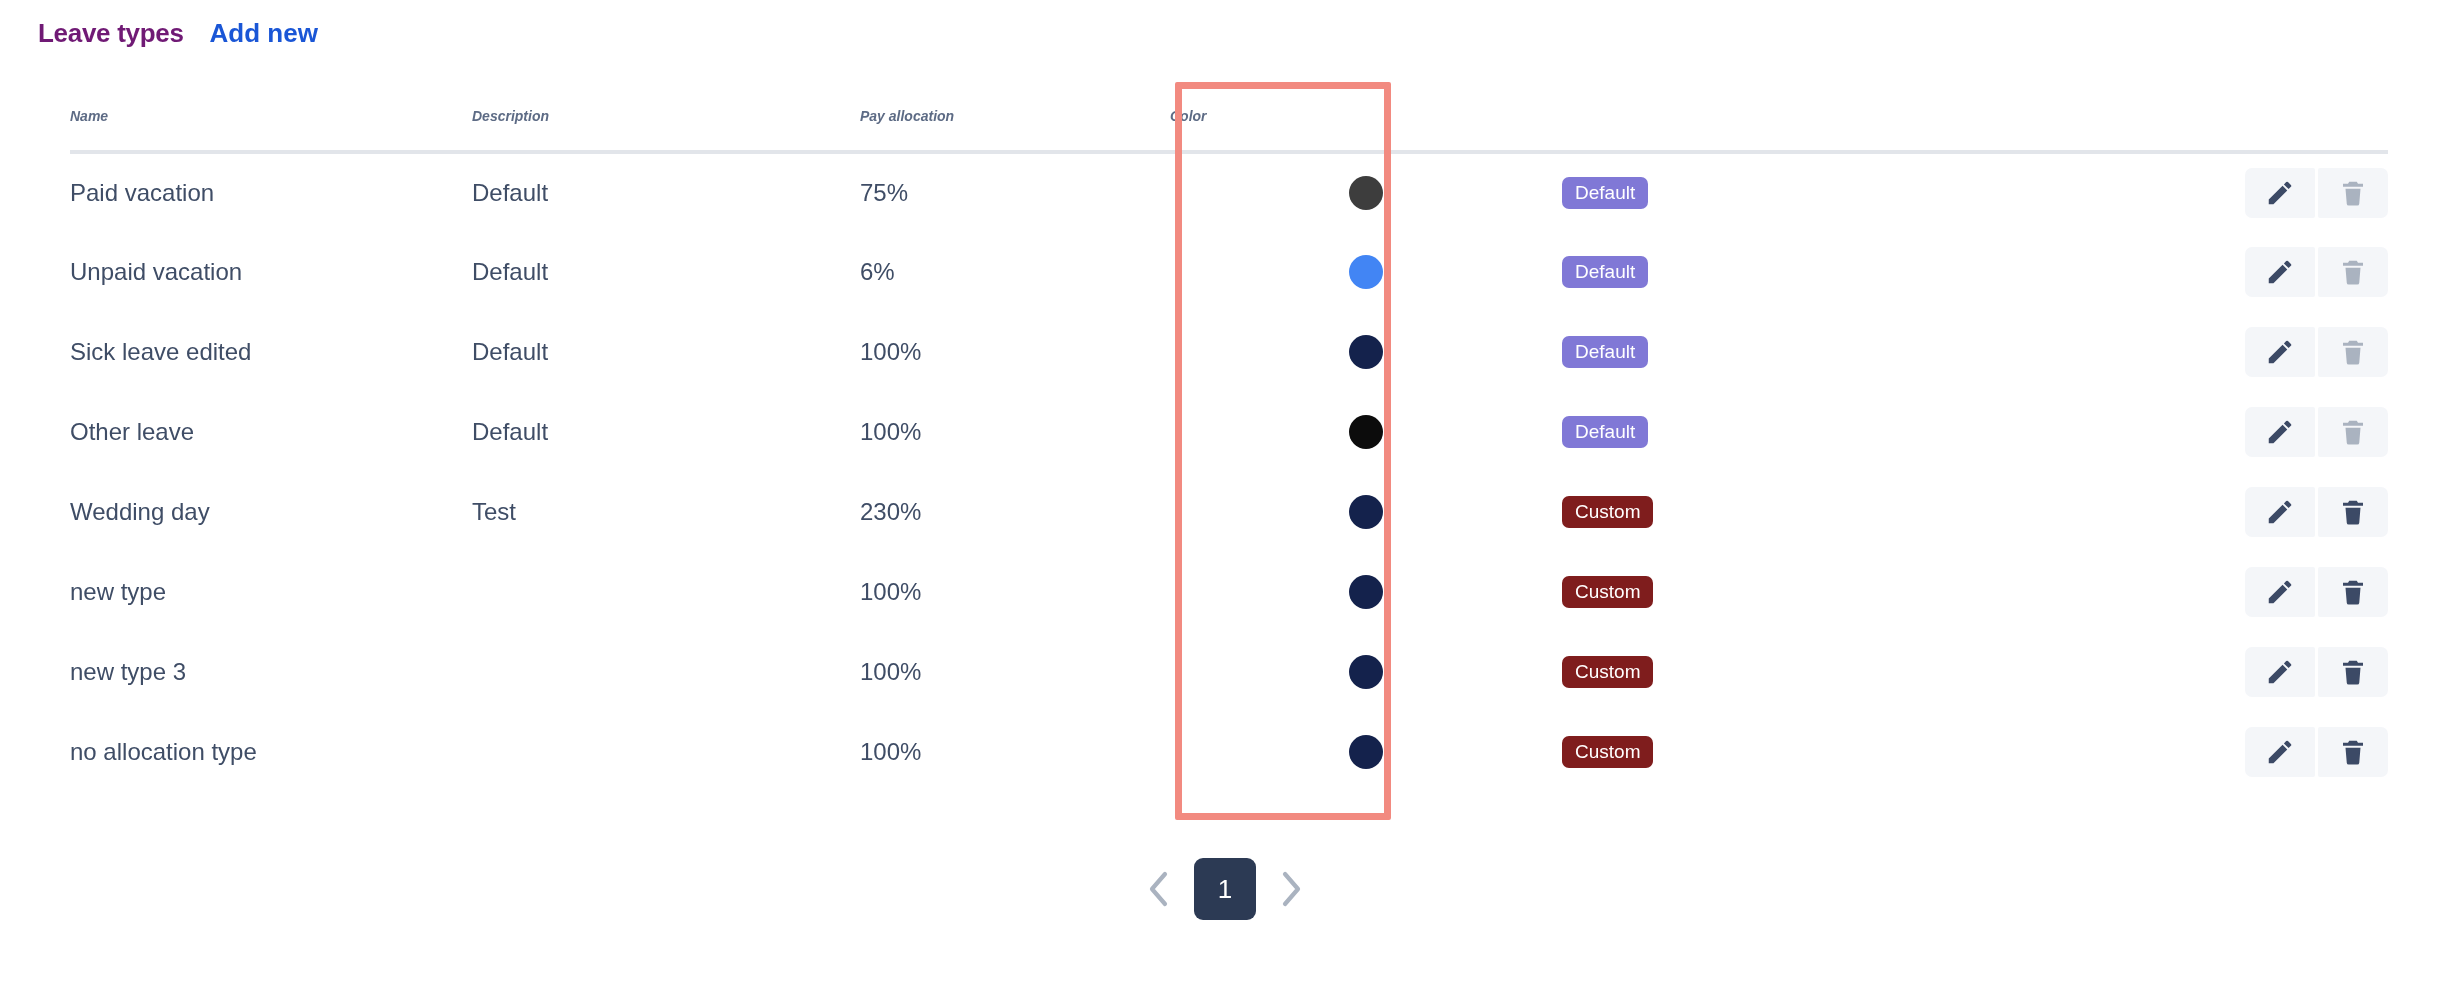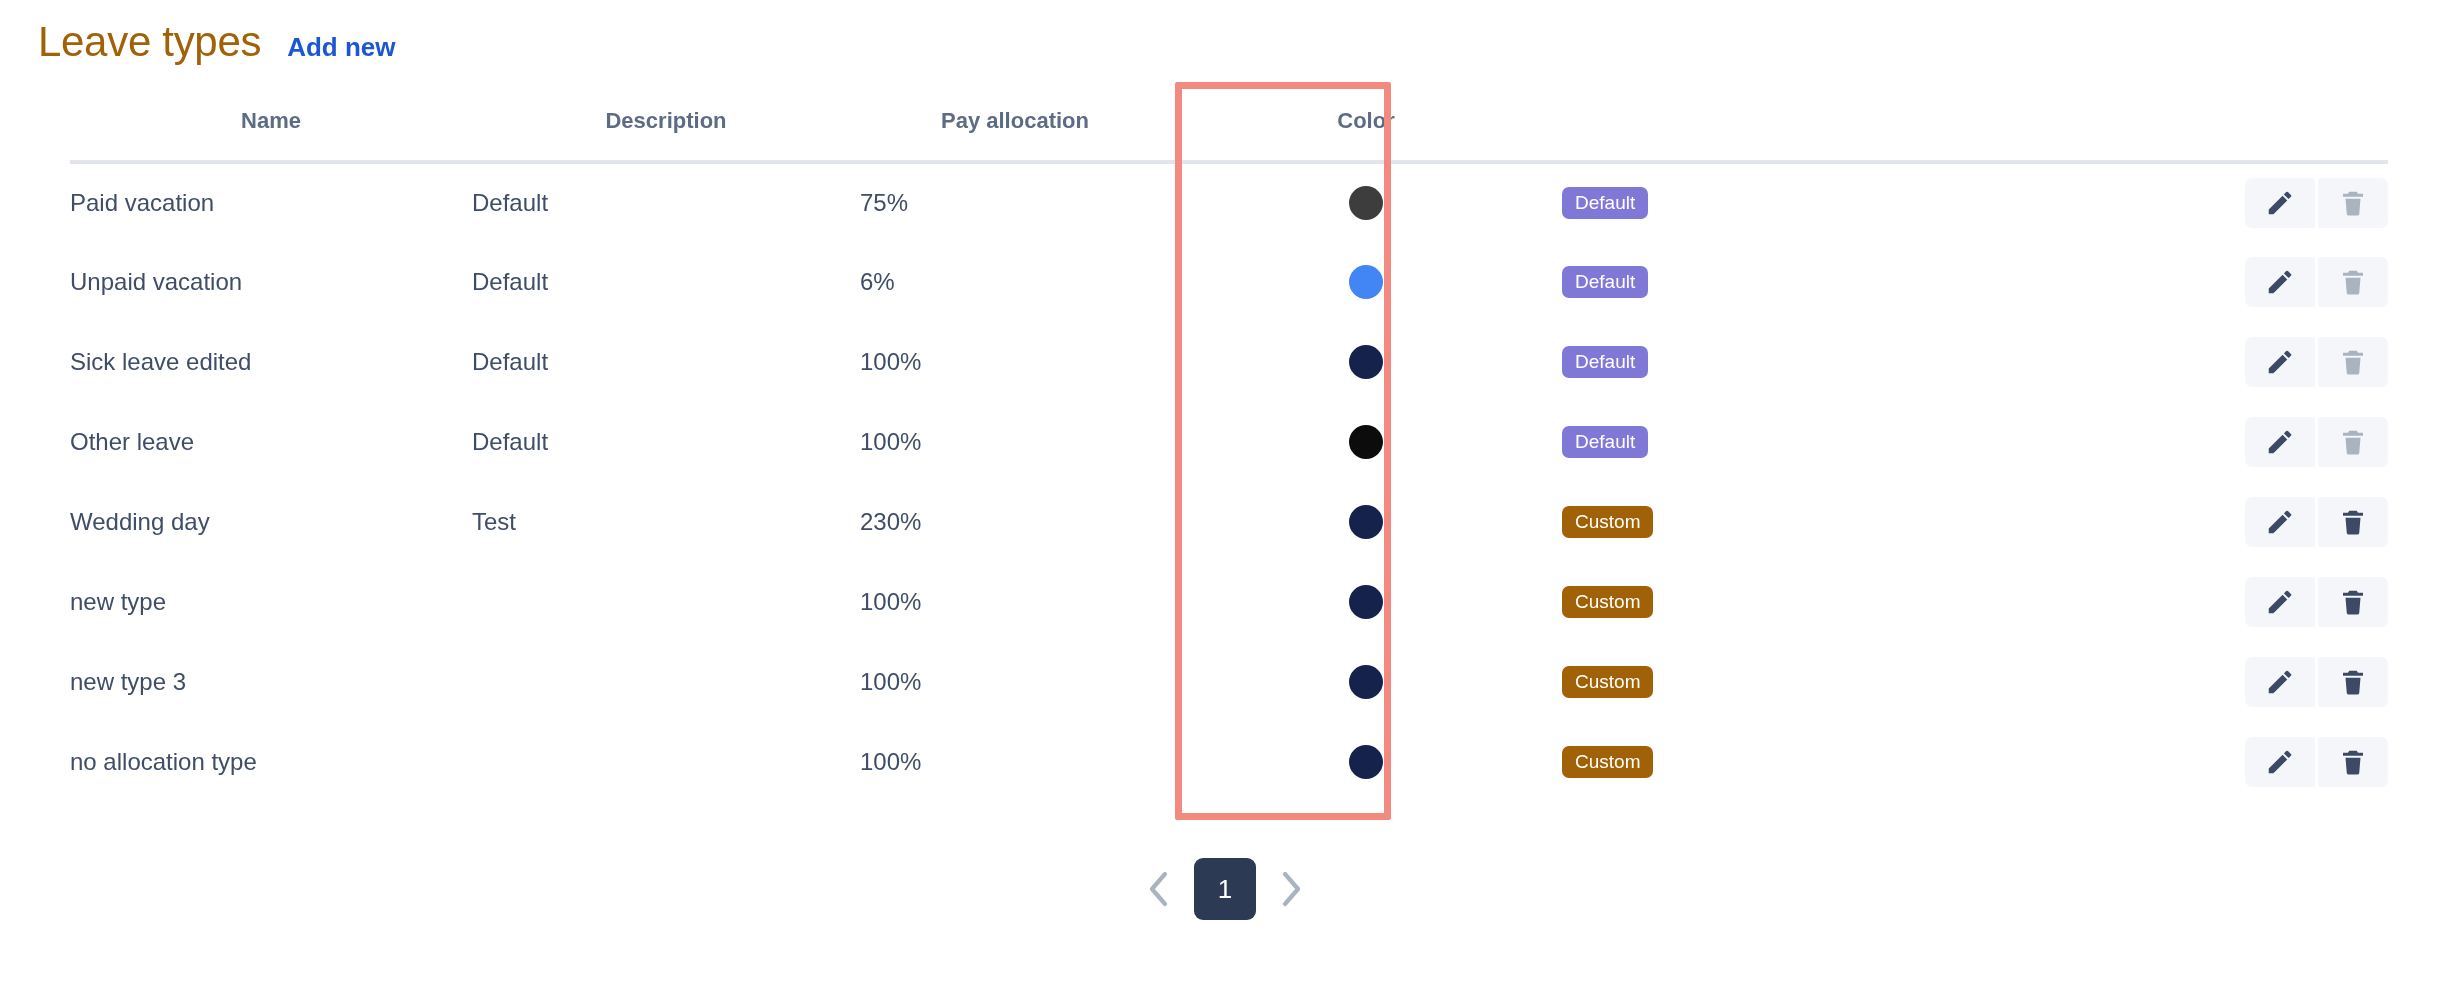--- a/index.html
+++ b/index.html
@@ -20,23 +20,23 @@
   
   .page-header {
     position: absolute;
     left: 38px;
     top: 18px;
     display: flex;
     align-items: baseline;
     gap: 26px;
   }
   .page-title {
-    font-size: 42px;
-    font-weight: normal;
-    color: #a16207;
+    font-size: 26px;
+    font-weight: bold;
+    color: #701a75;
     letter-spacing: -0.3px;
     white-space: nowrap;
   }
   .add-new-link {
     font-size: 26px;
     font-weight: bold;
     color: #1a56d6;
     white-space: nowrap;
     cursor: pointer;
     text-decoration: none;
@@ -48,27 +48,28 @@
     left: 70px;
     top: 108px;
     width: 2318px;
   }
   .lt-table {
     width: 100%;
     border-collapse: collapse;
     table-layout: fixed;
   }
   .lt-table thead th {
-    text-align: center;
-    font-size: 22px;
+    text-align: left;
+    font-size: 14px;
     font-weight: bold;
     color: #5d6b85;
     padding: 0 0 26px 0;
     vertical-align: bottom;
     white-space: nowrap;
+    font-style: italic;
   }
   .lt-table thead tr {
     border-bottom: 4px solid #e2e5ea;
   }
   .col-name      { width: 402px; }
   .col-desc      { width: 388px; }
   .col-pay       { width: 310px; }
   .col-color     { width: 392px; }
   .col-kind      { width: 500px; }
   .col-actions   { width: 326px; }
@@ -102,21 +103,21 @@
   .badge {
     display: inline-block;
     font-size: 19px;
     color: #ffffff;
     border-radius: 7px;
     padding: 6px 13px 7px 13px;
     line-height: 1;
     white-space: nowrap;
   }
   .badge-default { background: #8078d6; }
-  .badge-custom  { background: #a16207; }
+  .badge-custom  { background: #7f1d1d; }
 
   .action-group {
     display: inline-flex;
     gap: 3px;
   }
   .icon-btn {
     width: 70px;
     height: 50px;
     background: #f4f6f9;
     border: none;

